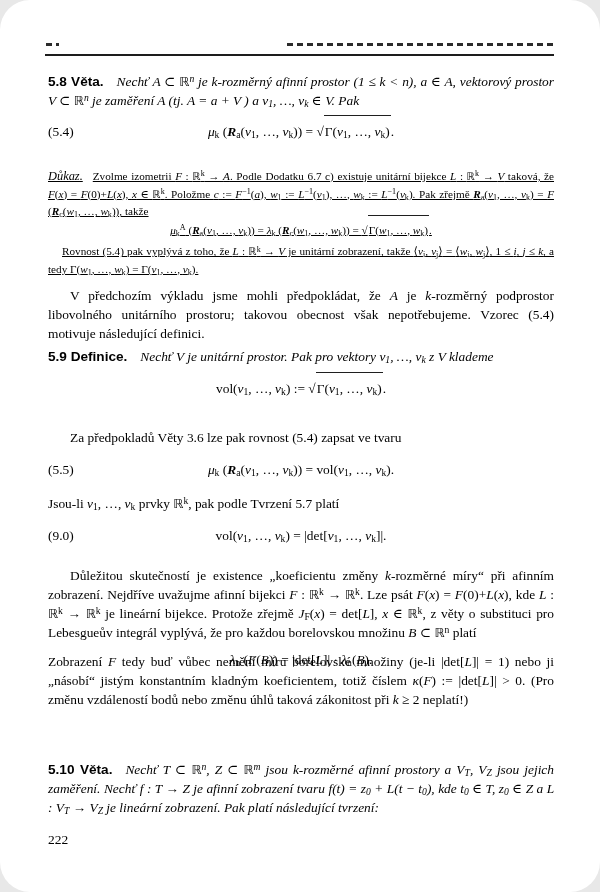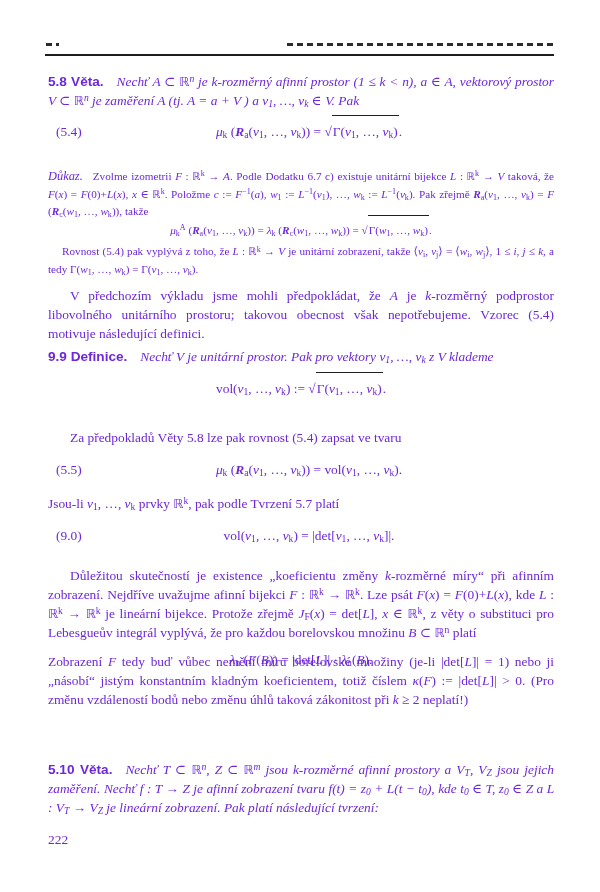--- a/index.html
+++ b/index.html
@@ -1,48 +1,49 @@
 <!DOCTYPE html>
 <html lang="cs"><head>
 <meta charset="utf-8">
 <style>
   html,body { margin:0; padding:0; background:#e8e8e8; }
   .page {
     position:relative;
     width:600px; height:892px;
     background:#ffffff;
-    color:#6d28d9;
+    color:#000000;
     font-family:"Liberation Serif","DejaVu Serif",serif;
     font-size:13.4px;
     line-height:19px;
     overflow:hidden;
+    border-radius:30px;
   }
   .blk { position:absolute; left:48px; width:506px; }
   p { margin:0; text-align:justify; }
 
   
   .frag { position:absolute; top:43px; height:3px;
     background-image:repeating-linear-gradient(90deg,#2b2b2b 0 6px,transparent 6px 10px); }
   .frag-left  { left:46px;  width:13px; }
   .frag-right { left:287px; width:267px; }
   .head-rule  { position:absolute; top:54px; left:45px; width:509px; height:2px; background:#1d1d1d; }
 
   .thm-head {
     font-family:"Liberation Sans","DejaVu Sans",sans-serif;
     font-weight:bold; font-size:13.6px; font-style:normal;
     margin-right:13px;
   }
   .thm-body { font-style:italic; }
 
-  .proof { font-size:11.2px; line-height:16.6px; }
+  .proof { font-size:11.2px; line-height:16.6px;text-decoration:underline; }
   .proof-label { font-style:italic; font-size:12.4px; margin-right:10px; }
   .proof p.p2 { text-indent:14px; margin-top:5px; }
   .proof .disp { text-align:center; margin-top:2px; }
 
-  .eqrow { position:absolute; left:56px; width:506px; text-align:center; }
+  .eqrow { position:absolute; left:48px; width:506px; text-align:center; }
   .eqno  { position:absolute; left:0; top:0; }
 
   .disp-c { text-align:center; }
 
   .indent { text-indent:22px; }
 
   i, .it { font-style:italic; }
   sub, sup { font-size:0.72em; line-height:0; position:relative; vertical-align:baseline; }
   sup { top:-0.45em; }
   sub { top:0.25em; }
@@ -83,28 +84,28 @@
     <div class="disp"><i>μ</i><sub>k</sub><sup>A</sup> (<span class="cal">R</span><sub>a</sub>(<i>v</i><sub>1</sub>, …, <i>v</i><sub>k</sub>)) = <i>λ</i><sub>k</sub> (<span class="cal">R</span><sub>c</sub>(<i>w</i><sub>1</sub>, …, <i>w</i><sub>k</sub>)) = <span class="sqrt">√<span class="rad">Γ(<i>w</i><sub>1</sub>, …, <i>w</i><sub>k</sub>)</span></span>.</div>
     <p class="p2">Rovnost (5.4) pak vyplývá z toho, že <i>L</i> : <span class="bb">ℝ</span><sup>k</sup> → <i>V</i> je unitární zobrazení, takže <span class="ang">⟨</span><i>v</i><sub>i</sub>, <i>v</i><sub>j</sub><span class="ang">⟩</span> = <span class="ang">⟨</span><i>w</i><sub>i</sub>, <i>w</i><sub>j</sub><span class="ang">⟩</span>, 1 ≤ <i>i</i>, <i>j</i> ≤ <i>k</i>, a tedy Γ(<i>w</i><sub>1</sub>, …, <i>w</i><sub>k</sub>) = Γ(<i>v</i><sub>1</sub>, …, <i>v</i><sub>k</sub>).</p>
   </div>
 
   <div class="blk" style="top:286px;">
     <p class="indent">V předchozím výkladu jsme mohli předpokládat, že <i>A</i> je <i>k</i>-rozměrný podprostor libovolného unitárního prostoru; takovou obecnost však nepotřebujeme. Vzorec (5.4) motivuje následující definici.</p>
   </div>
 
   <div class="blk" style="top:347px;">
     <p>
-      <span class="thm-head">9.9 Definice.</span><span class="thm-body">Nechť <i>V</i> je unitární prostor. Pak pro vektory <i>v</i><sub>1</sub>, …, <i>v</i><sub>k</sub> z <i>V</i> klademe</span>
+      <span class="thm-head">5.9 Definice.</span><span class="thm-body">Nechť <i>V</i> je unitární prostor. Pak pro vektory <i>v</i><sub>1</sub>, …, <i>v</i><sub>k</sub> z <i>V</i> klademe</span>
     </p>
   </div>
 
   <div class="blk disp-c" style="top:379px;">vol(<i>v</i><sub>1</sub>, …, <i>v</i><sub>k</sub>) := <span class="sqrt">√<span class="rad">Γ(<i>v</i><sub>1</sub>, …, <i>v</i><sub>k</sub>)</span></span>.</div>
 
   <div class="blk" style="top:428px;">
-    <p class="indent">Za předpokladů Věty 5.8 lze pak rovnost (5.4) zapsat ve tvaru</p>
+    <p class="indent">Za předpokladů Věty 3.6 lze pak rovnost (5.4) zapsat ve tvaru</p>
   </div>
 
   <div class="eqrow" style="top:460px;">
     <span class="eqno">(5.5)</span>
     <span><i>μ</i><sub>k</sub> (<span class="cal">R</span><sub>a</sub>(<i>v</i><sub>1</sub>, …, <i>v</i><sub>k</sub>)) = vol(<i>v</i><sub>1</sub>, …, <i>v</i><sub>k</sub>).</span>
   </div>
 
   <div class="blk" style="top:494px;">
     <p>Jsou-li <i>v</i><sub>1</sub>, …, <i>v</i><sub>k</sub> prvky <span class="bb">ℝ</span><sup>k</sup>, pak podle Tvrzení 5.7 platí</p>
   </div>

